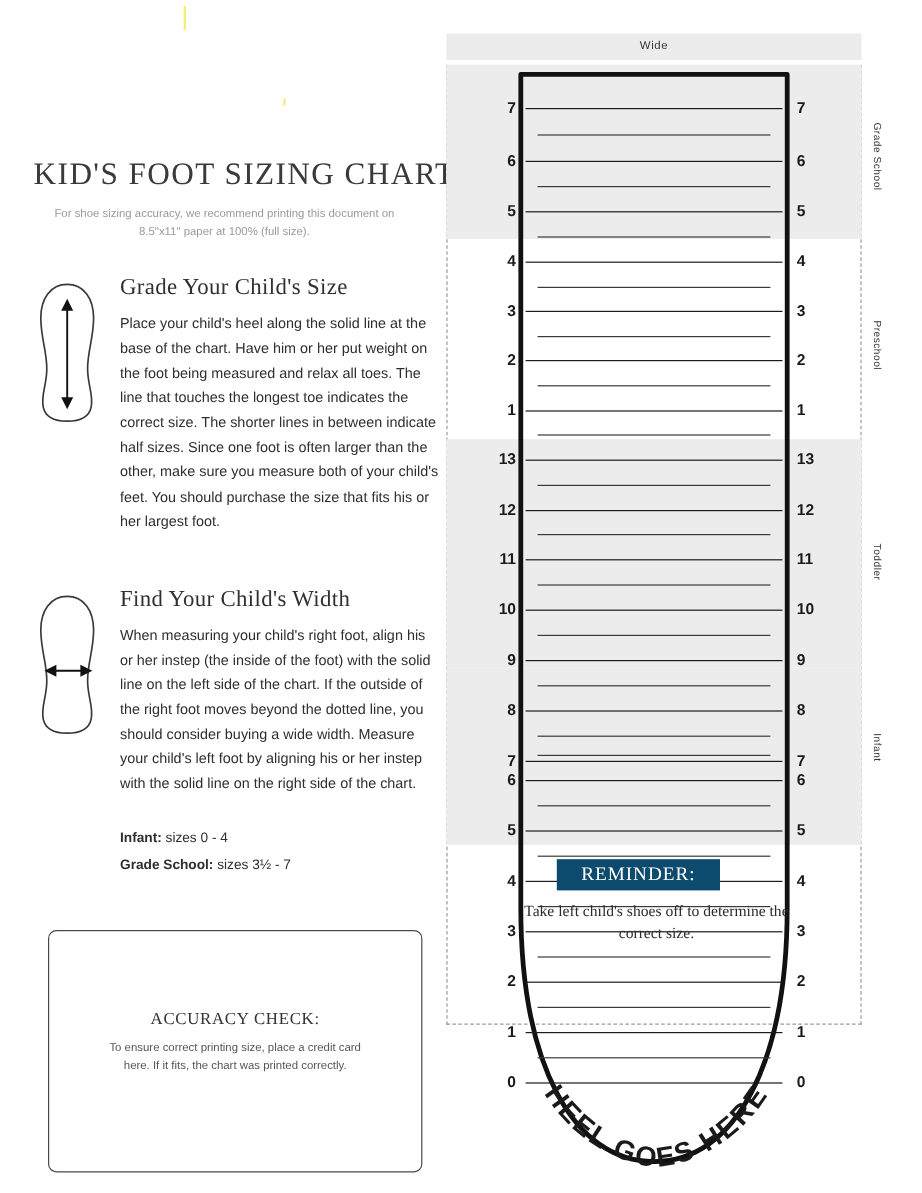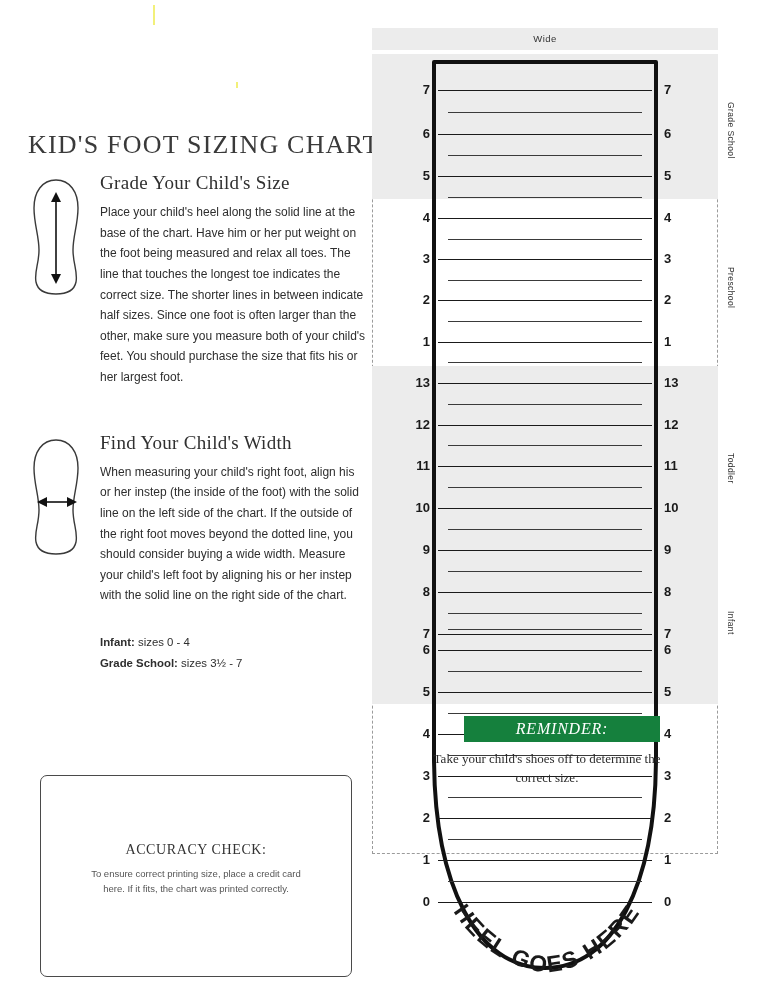--- a/index.html
+++ b/index.html
@@ -215,30 +215,29 @@
     color: #1a1a1a;
   }
   .row .num-l { left: 28px; width: 30px; text-align: right; }
   .row .num-r { left: 292px; width: 30px; text-align: left; }
 
   
   .reminder-badge {
     position: absolute;
     left: 92px;
     top: 688px;
-    width: 196px;
+    width: 136px;
     height: 26px;
-    background: #15803d;
+    background: #0c4a6e;
     color: #ffffff;
     font-size: 16px;
     letter-spacing: .8px;
     text-align: center;
     line-height: 26px;
     font-family: "Liberation Serif", serif;
-    font-style: italic;
   }
   .reminder-text {
     position: absolute;
     left: 60px;
     top: 722px;
     width: 230px;
     text-align: center;
     font-size: 13px;
     line-height: 1.45;
     color: #2b2b2b;
@@ -268,20 +267,21 @@
 </head>
 <body>
 
 <div class="speck" style="left:153px;top:5px;width:2px;height:20px;"></div>
 <div class="speck" style="left:236px;top:82px;width:2px;height:6px;"></div>
 
 <div class="left-col">
 
   <h1 class="main-title">KID'S FOOT SIZING CHART</h1>
 
+  <p class="print-note">For shoe sizing accuracy, we recommend printing this document on 8.5"x11" paper at 100% (full size).</p>
 
   <div class="section">
     <div class="foot-shape">
       <svg width="56" height="118" viewBox="0 0 56 118">
         <path d="M28 2 C42 2 50 14 50 30 C50 46 45 58 45 72 C45 86 50 94 48 104 C46 114 36 116 28 116 C20 116 10 114 8 104 C6 94 11 86 11 72 C11 58 6 46 6 30 C6 14 14 2 28 2 Z" fill="none" stroke="#3a3a3a" stroke-width="1.4"></path>
         <line x1="28" y1="22" x2="28" y2="98" stroke="#111" stroke-width="1.6"></line>
         <polygon points="28,14 23,24 33,24" fill="#111"></polygon>
         <polygon points="28,106 23,96 33,96" fill="#111"></polygon>
       </svg>
     </div>
@@ -537,21 +537,21 @@
       </div>
 
     <div class="row" style="top:222px;">
       <span class="num-l">0</span>
       <div class="line-full"></div>
       <span class="num-r">0</span>
     </div>
   </div>
 
   <div class="reminder-badge">REMINDER:</div>
-  <div class="reminder-text">Take your child's shoes off to determine the correct size.</div>
+  <div class="reminder-text">Take left child's shoes off to determine the correct size.</div>
 
   <div class="heel-text">
     <svg width="250" height="140" viewBox="0 0 250 140">
       <defs>
         <path id="heelArc" d="M12 14 C22 96 90 132 125 132 C160 132 228 96 238 14" fill="none"></path>
       </defs>
       <text>
         <textPath href="#heelArc" startOffset="50%" text-anchor="middle" id="heelPathText">HEEL GOES HERE</textPath>
       </text>
     </svg>

